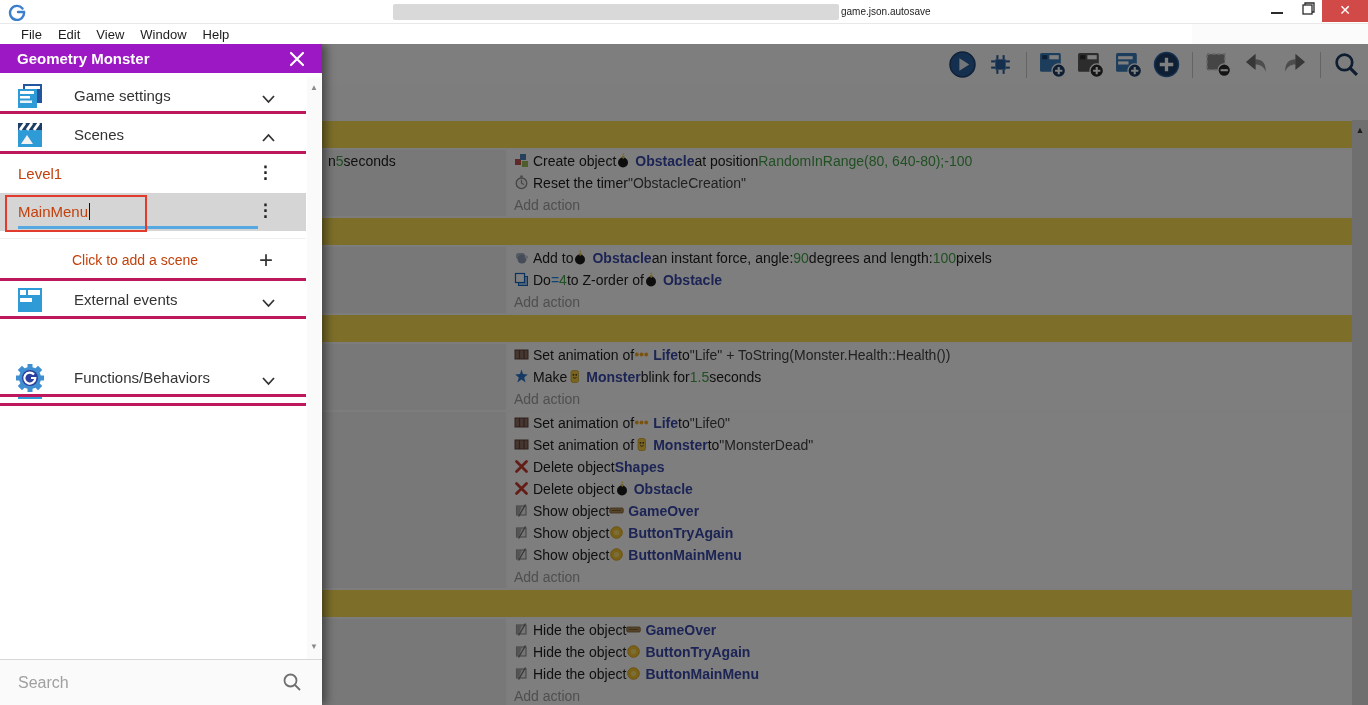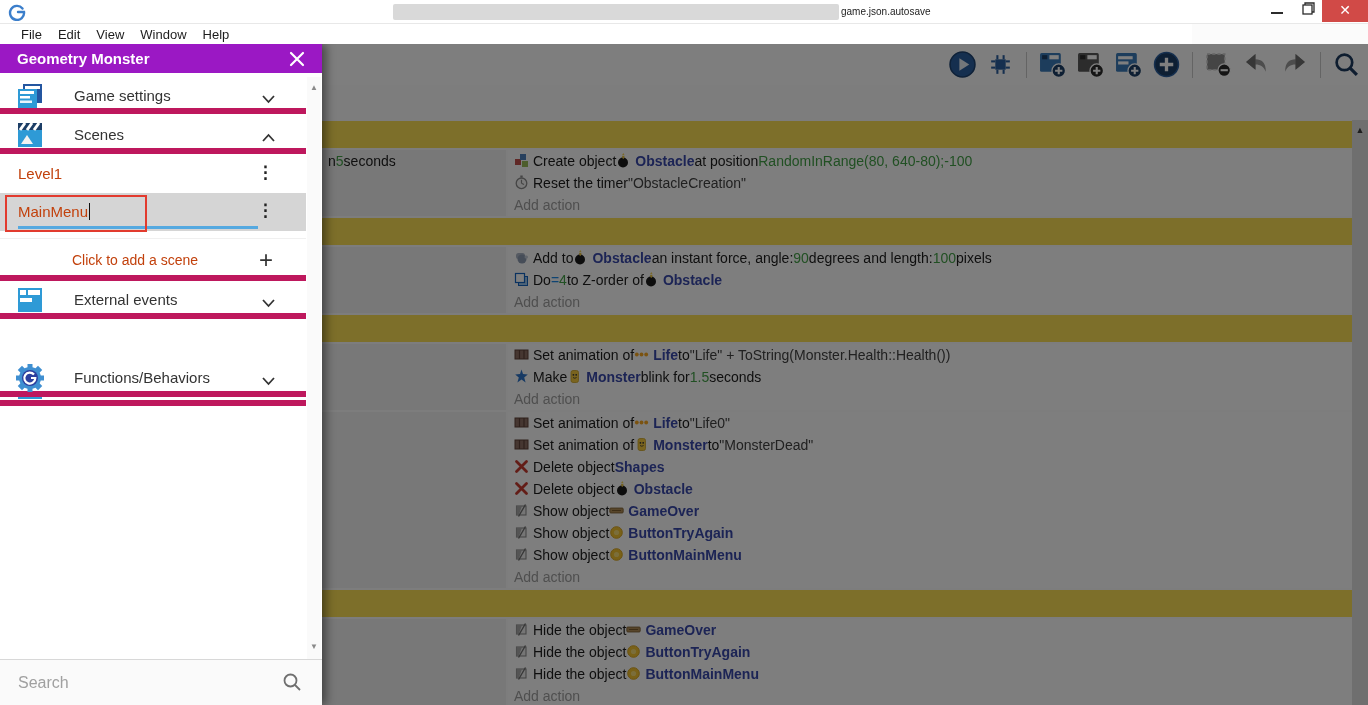--- a/index.html
+++ b/index.html
@@ -48,21 +48,21 @@
   .sheet-scroll { position:absolute; left:1352px; top:76px; width:16px; height:585px; background:#dedede; text-align:center; font-size:9px; color:#3c3c3c; padding-top:5px; }
 
   
   .overlay { position:absolute; left:0; top:44px; width:1368px; height:661px; background:rgba(0,0,0,0.5); z-index:10; }
 
   
   .drawer { position:absolute; left:0; top:44px; width:322px; height:661px; background:#ffffff; z-index:30; box-shadow:4px 0 9px rgba(0,0,0,0.45); }
   .drawer-header { position:absolute; left:0; top:0; width:322px; height:29px; background:#9b18c4; color:#fff; }
   .drawer-header .ttl { position:absolute; left:17px; top:0; line-height:29px; font-size:15px; font-weight:bold; }
   .drawer-close { position:absolute; right:14px; top:4px; width:22px; height:22px; }
-  .drow { position:absolute; left:0; width:306px; background:#fff; border-bottom:6px solid #be185d; }
+  .drow { position:absolute; left:0; width:306px; background:#fff; border-bottom:3px solid #be185d; }
   .drow .sec-icon { position:absolute; left:15px; top:4px; width:30px; height:30px; }
   .drow .sec-label { position:absolute; left:74px; top:0; line-height:37px; font-size:15px; color:#333; }
   .chev { position:absolute; right:30px; top:13px; width:15px; height:10px; }
   .kebab { position:absolute; right:32px; top:8px; font-size:17px; color:#222; line-height:20px; letter-spacing:0; font-weight:bold; }
   .scene-label { position:absolute; left:18px; top:0; line-height:38px; font-size:15px; color:#c2410c; }
   .row-gamesettings { top:33px; height:37px; }
   .row-scenes { top:72px; height:38px; }
   .row-level1 { top:111px; height:38px; border-bottom:none; }
   .row-mainmenu { top:149px; height:38px; background:#d5d5d5; border-bottom:none; }
   .row-addscene { top:194px; height:43px; border-top:1px solid #f0f0f0; }

